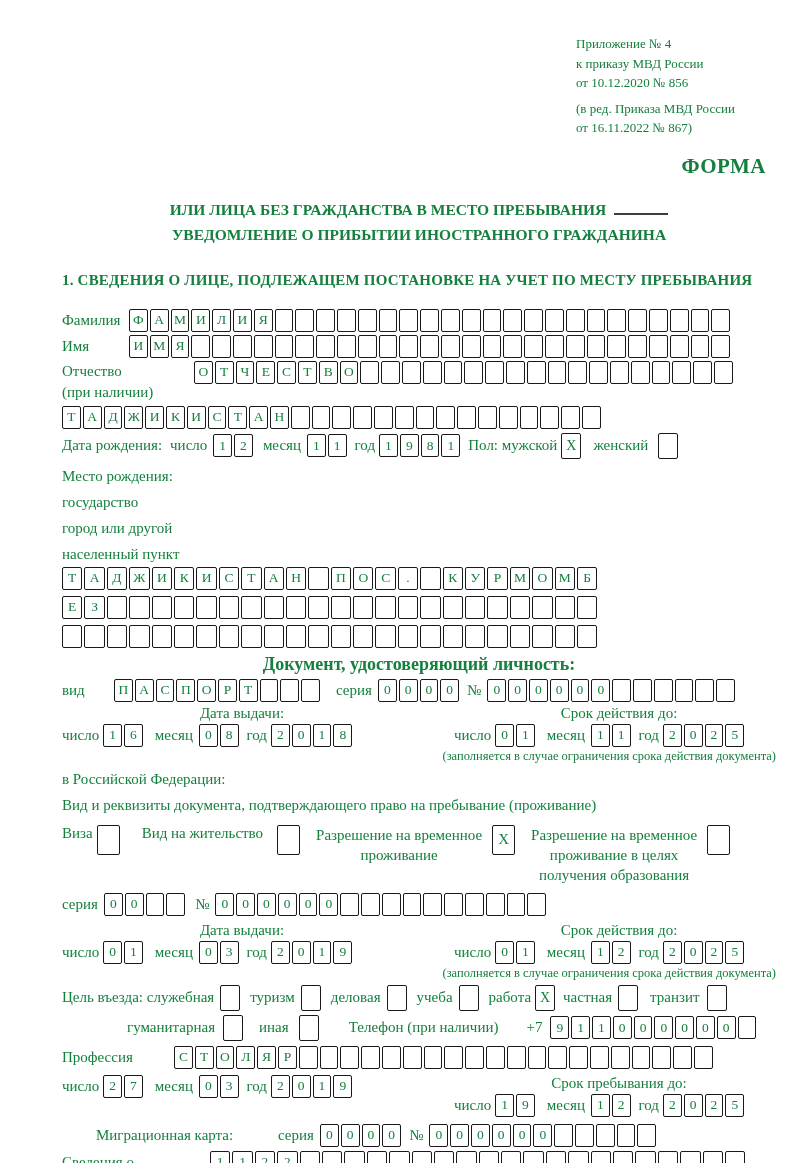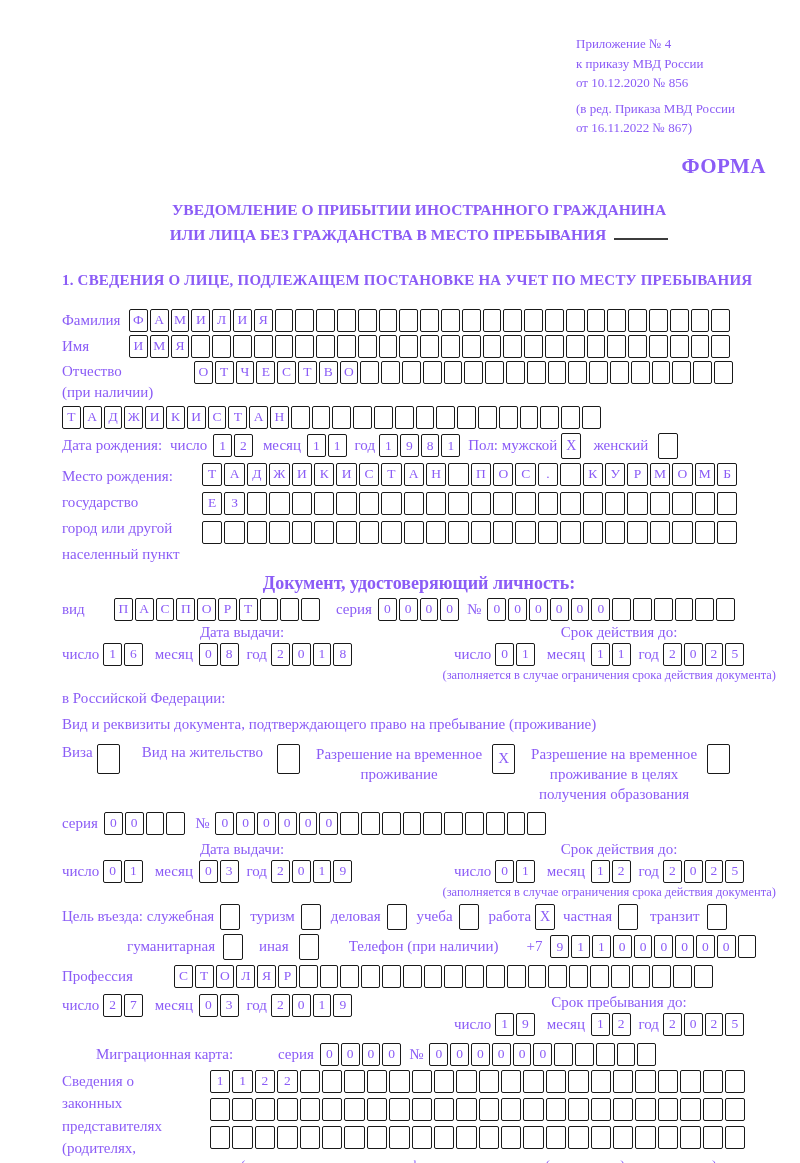--- a/index.html
+++ b/index.html
@@ -1,18 +1,18 @@
 <!DOCTYPE html>
 <html><head>
 <meta charset="utf-8">
 <style>
   html,body{margin:0;padding:0;background:#ffffff;}
   .page{
     width:800px;height:1163px;box-sizing:border-box;overflow:hidden;
-    background:#fff;color:#8b5cf6;position:relative;
+    background:#fff;color:#15803d;position:relative;
     padding:34px 24px 16px 62px;
     font-family:"Liberation Serif","DejaVu Serif",serif;
     font-size:15px;
   }
   
   .hdr{width:200px;margin-left:auto;font-size:13px;line-height:1.5;}
   .hdr .gap{margin-top:6px;}
   .forma{text-align:right;font-weight:bold;font-size:21px;letter-spacing:.5px;margin:16px 10px 0 0;}
   
   .title{text-align:center;font-weight:bold;font-size:15.5px;line-height:1.65;margin-top:18px;}
@@ -62,24 +62,24 @@
   <div class="hdr">
     <div>Приложение № 4</div>
     <div>к приказу МВД России</div>
     <div>от 10.12.2020 № 856</div>
     <div class="gap">(в ред. Приказа МВД России</div>
     <div>от 16.11.2022 № 867)</div>
   </div>
   <div class="forma">ФОРМА</div>
 
   <div class="title">
-    <div>УВЕДОМЛЕНИЕ О ПРИБЫТИИ ИНОСТРАННОГО ГРАЖДАНИНА</div>
     <div>
       <span>ИЛИ ЛИЦА БЕЗ ГРАЖДАНСТВА В МЕСТО ПРЕБЫВАНИЯ</span><span class="uline"></span>
     </div>
+    <div>УВЕДОМЛЕНИЕ О ПРИБЫТИИ ИНОСТРАННОГО ГРАЖДАНИНА</div>
   </div>
 
   <div class="sec">1. СВЕДЕНИЯ О ЛИЦЕ, ПОДЛЕЖАЩЕМ ПОСТАНОВКЕ НА УЧЕТ ПО МЕСТУ ПРЕБЫВАНИЯ</div>
 
   <div class="form">
 
     <div class="frow">
       <span class="lbl" style="width:67px">Фамилия</span>
       <div class="cells">
           <span class="cell">Ф</span>
@@ -233,21 +233,21 @@
           <span class="cell">9</span>
           <span class="cell">8</span>
           <span class="cell">1</span>
         </div>
       <span class="m6">Пол: мужской</span>
       <span class="cell cb m4">X</span>
       <span class="m10">женский</span>
       <span class="cell cb m10"></span>
     </div>
 
-    <div class="frow top" style="margin-top:4px;">
+    <div class="frow top" style="margin-top:4px;flex-direction:column;">
       <span class="lbl2" style="width:140px;line-height:26px;">
         <span>Место рождения:</span><br>
         <span>государство</span><br>
         <span>город или другой</span><br>
         <span>населенный пункт</span>
       </span>
       <div>
         <div class="cells wide" style="margin-bottom:6px">
             <span class="cell w">Т</span>
             <span class="cell w">А</span>

